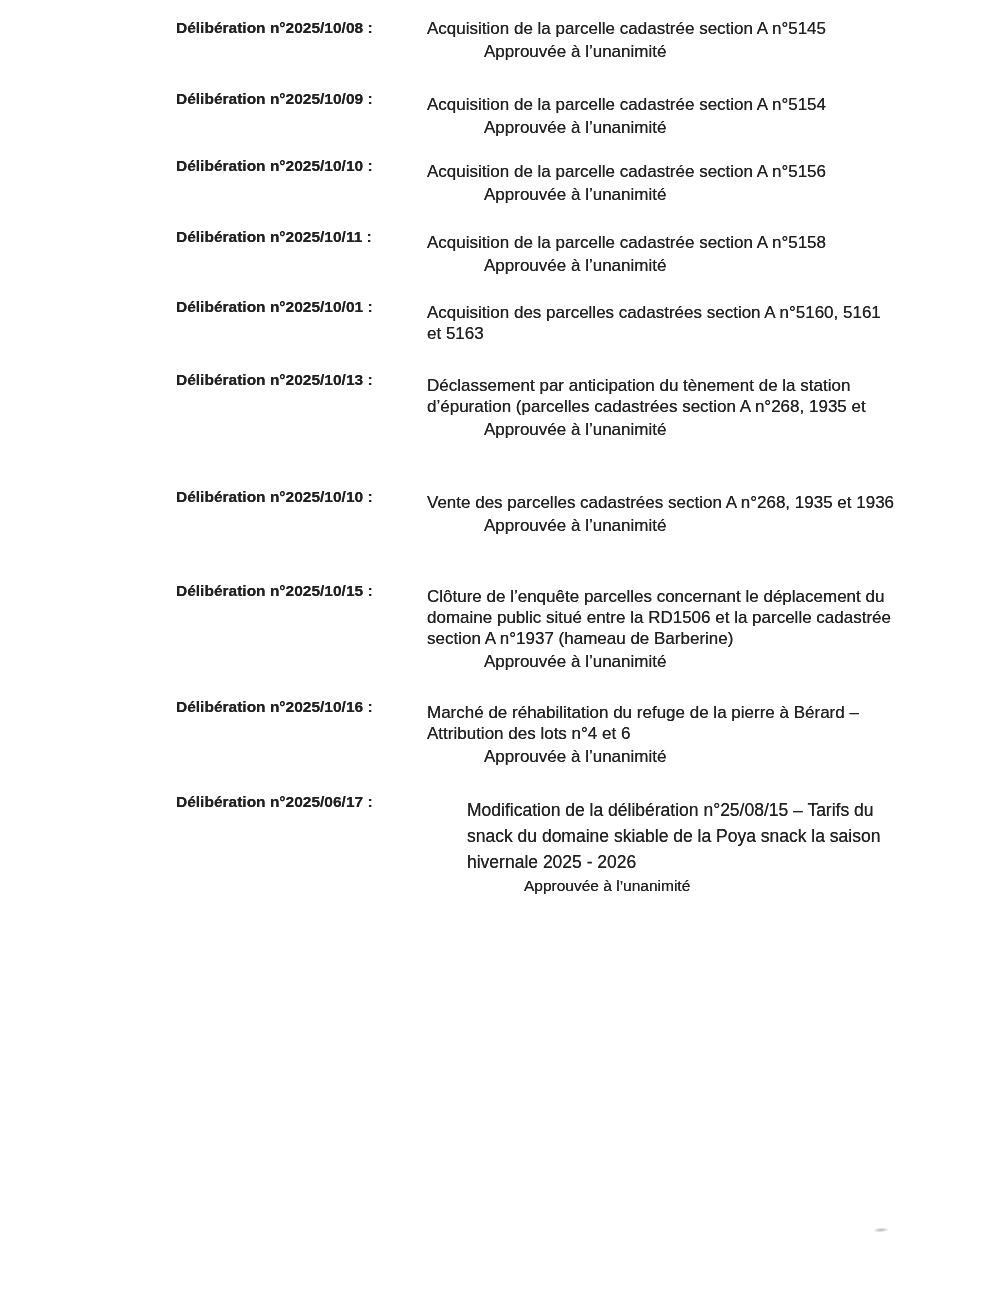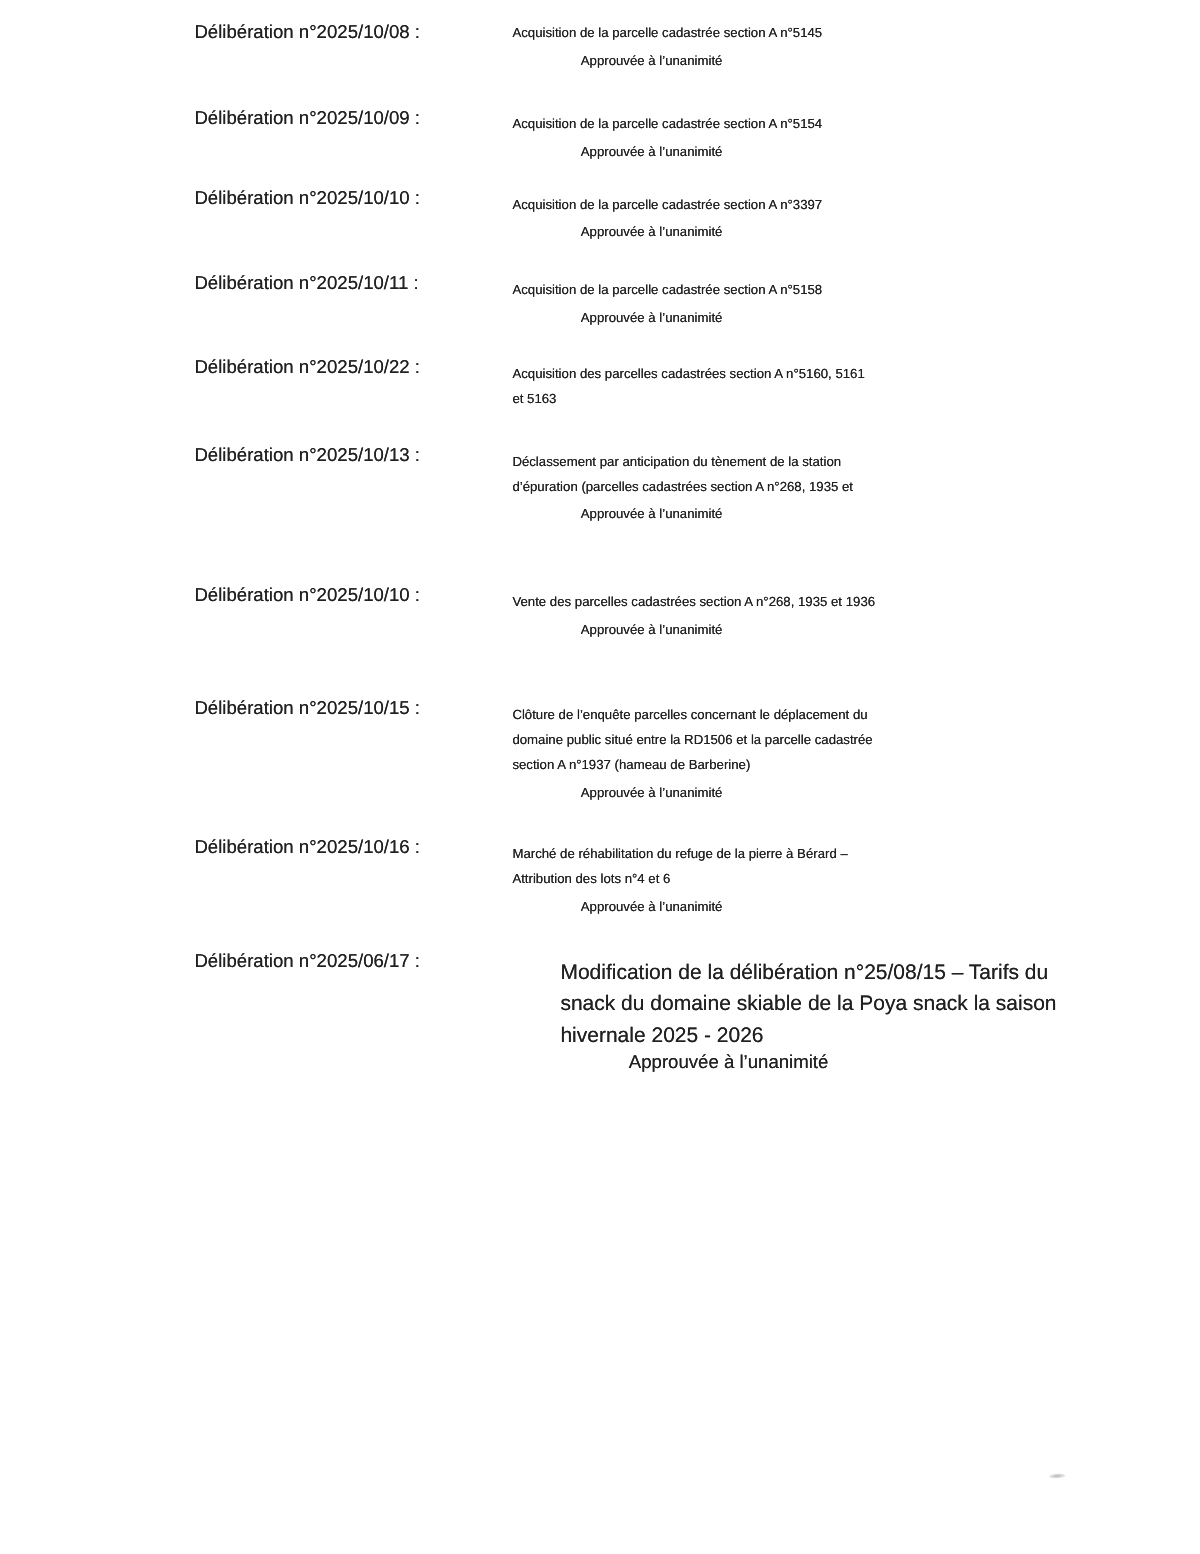--- a/index.html
+++ b/index.html
@@ -20,33 +20,34 @@
     inset: 0;
     background: #ffffff;
   }
   .row {
     position: absolute;
     left: 0;
     width: 1000px;
   }
   .label {
     position: absolute;
-    left: 162px;
+    left: 176px;
     top: 0;
     white-space: nowrap;
     font-size: 15.5px;
     line-height: 20px;
     text-shadow: 0 0 0.4px #3a3a3a;
+    font-weight: bold;
   }
   .desc {
     position: absolute;
     left: 427px;
     top: 5px;
     width: 480px;
-    font-size: 11px;
+    font-size: 17px;
     line-height: 21px;
     text-shadow: 0 0 0.4px #3a3a3a;
   }
   .desc .line {
     white-space: nowrap;
   }
   .approval {
     margin-left: 57px;
     margin-top: 2px;
     white-space: nowrap;
@@ -90,35 +91,35 @@
     <div class="label">Délibération n°2025/10/09 :</div>
     <div class="desc">
       <div class="line">Acquisition de la parcelle cadastrée section A n°5154</div>
       <div class="approval">Approuvée à l’unanimité</div>
     </div>
   </div>
 
   <div class="row row-3" style="top:156px">
     <div class="label">Délibération n°2025/10/10 :</div>
     <div class="desc">
-      <div class="line">Acquisition de la parcelle cadastrée section A n°3397</div>
+      <div class="line">Acquisition de la parcelle cadastrée section A n°5156</div>
       <div class="approval">Approuvée à l’unanimité</div>
     </div>
   </div>
 
   <div class="row row-4" style="top:227px">
     <div class="label">Délibération n°2025/10/11 :</div>
     <div class="desc">
       <div class="line">Acquisition de la parcelle cadastrée section A n°5158</div>
       <div class="approval">Approuvée à l’unanimité</div>
     </div>
   </div>
 
   <div class="row row-5" style="top:297px">
-    <div class="label">Délibération n°2025/10/22 :</div>
+    <div class="label">Délibération n°2025/10/01 :</div>
     <div class="desc">
       <div class="line">Acquisition des parcelles cadastrées section A n°5160, 5161</div>
       <div class="line">et 5163</div>
     </div>
   </div>
 
   <div class="row row-6" style="top:370px">
     <div class="label">Délibération n°2025/10/13 :</div>
     <div class="desc">
       <div class="line">Déclassement par anticipation du tènement de la station</div>

